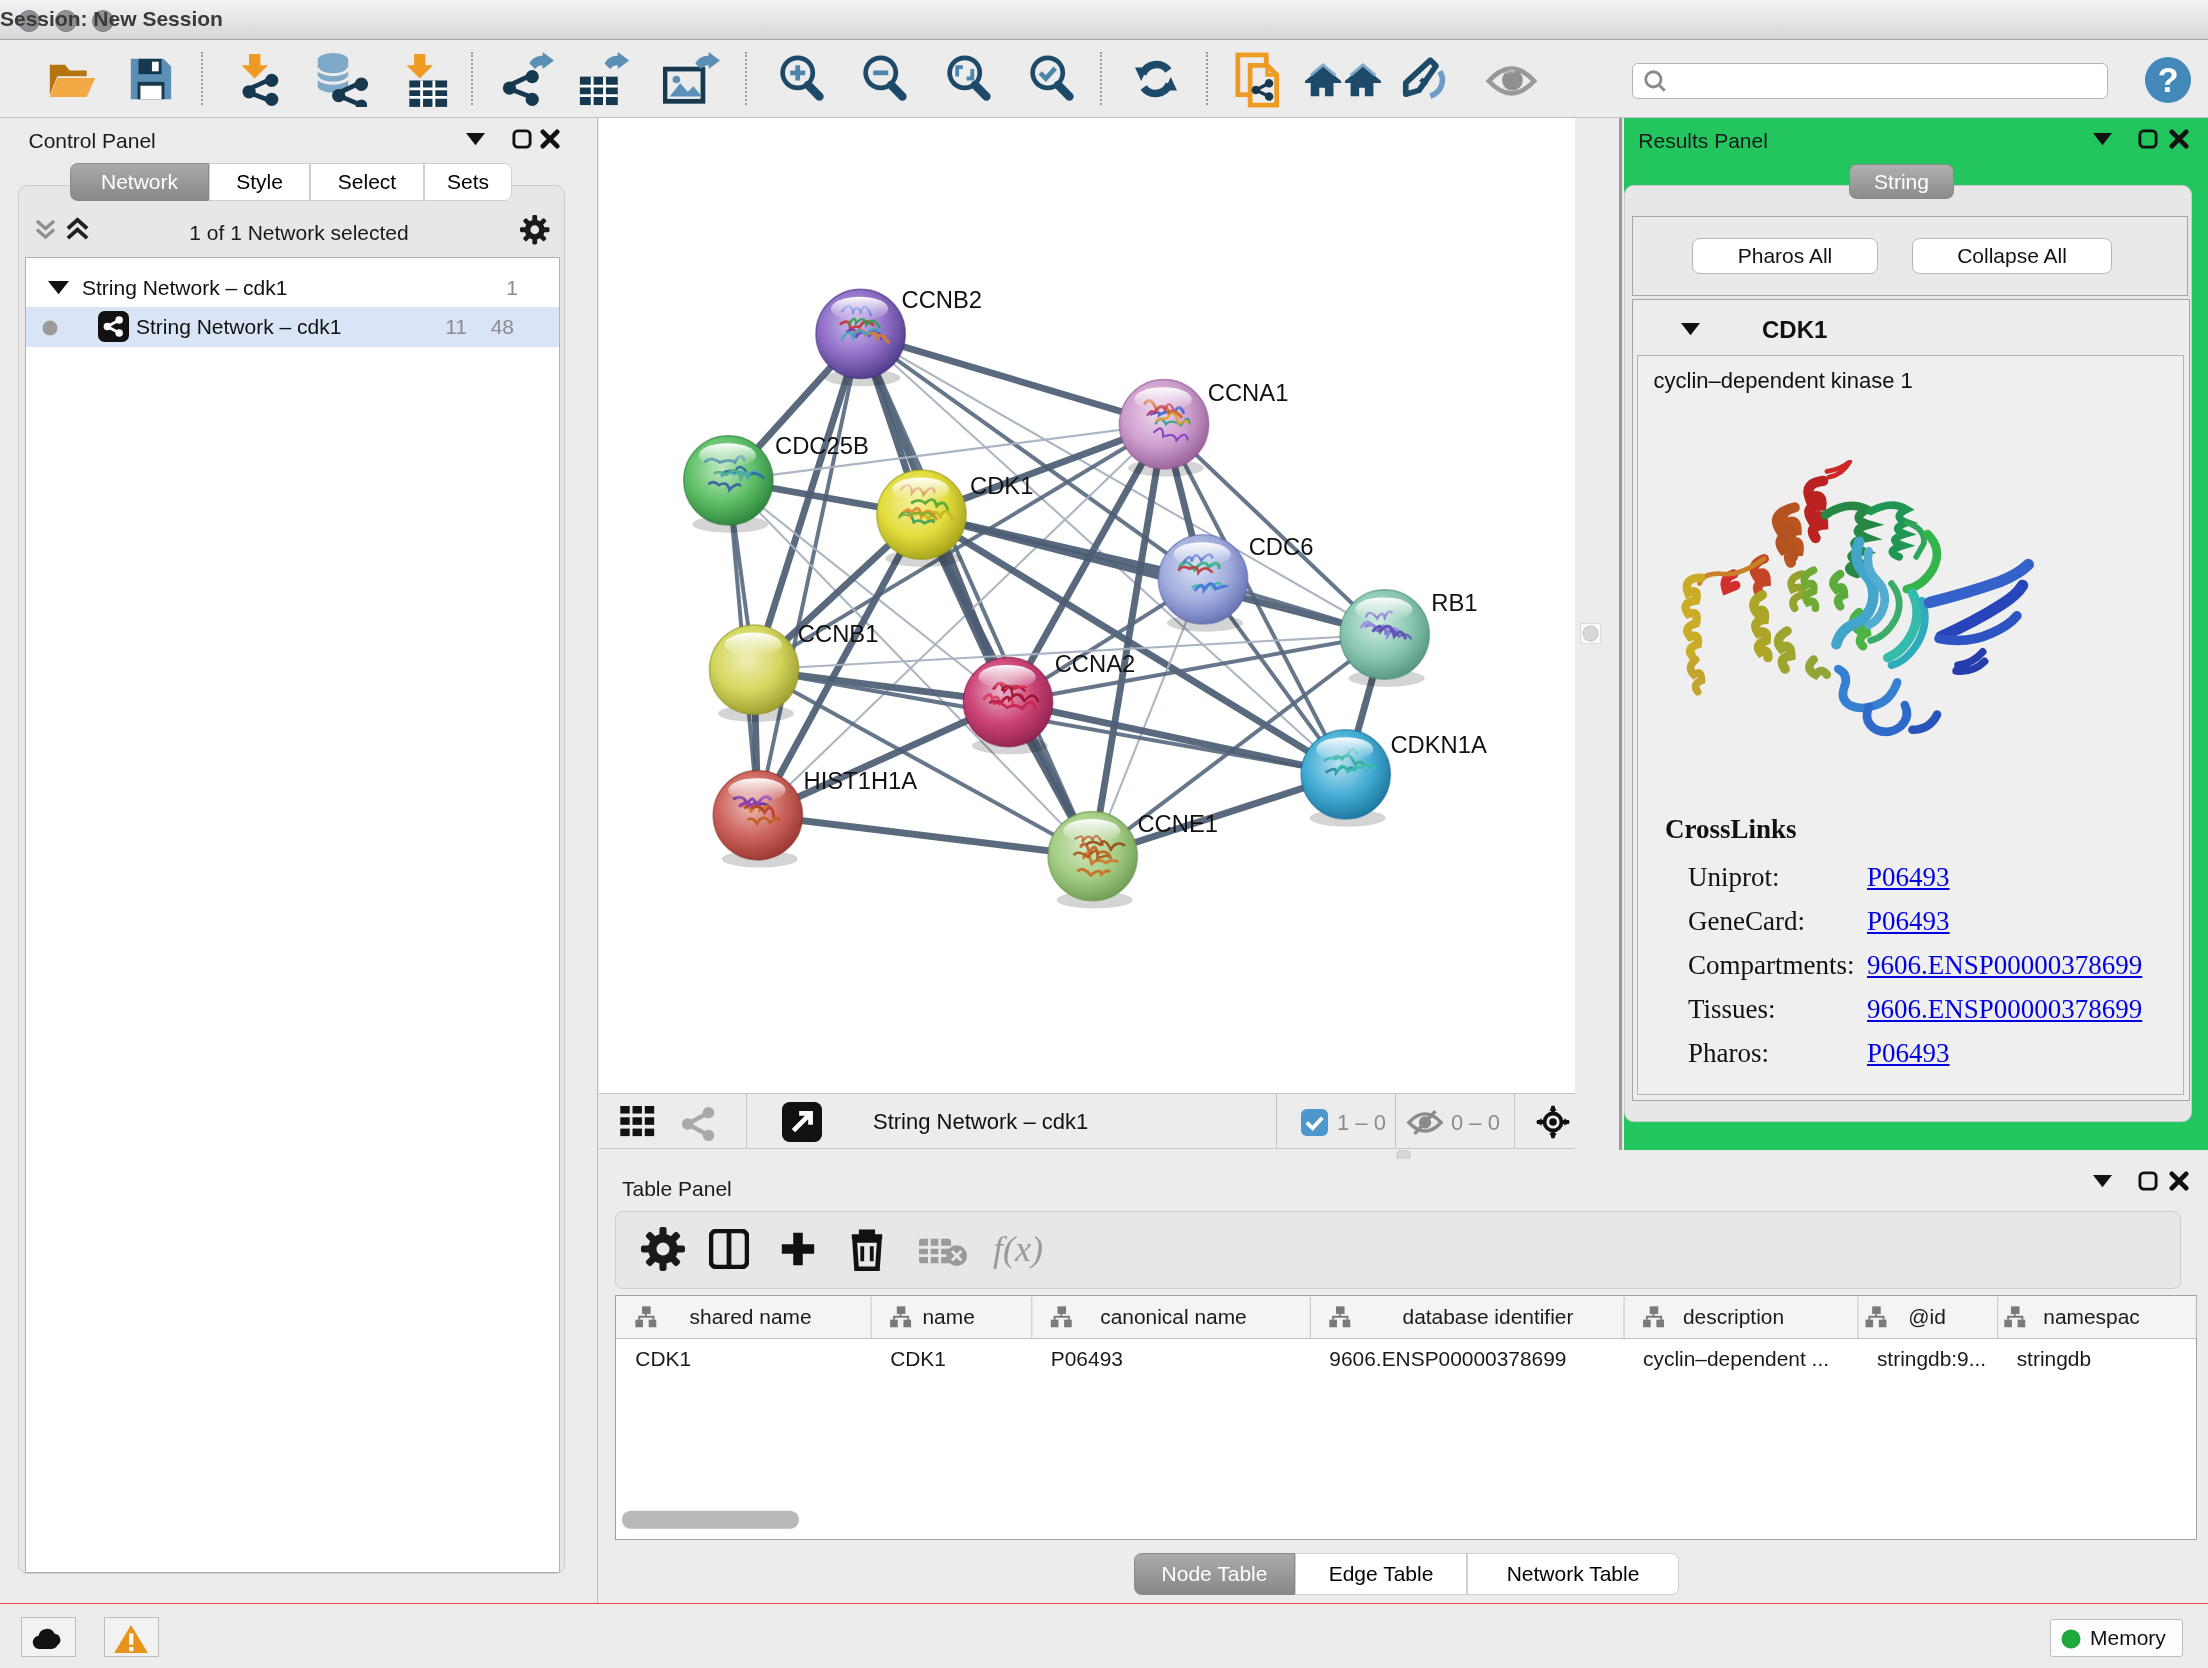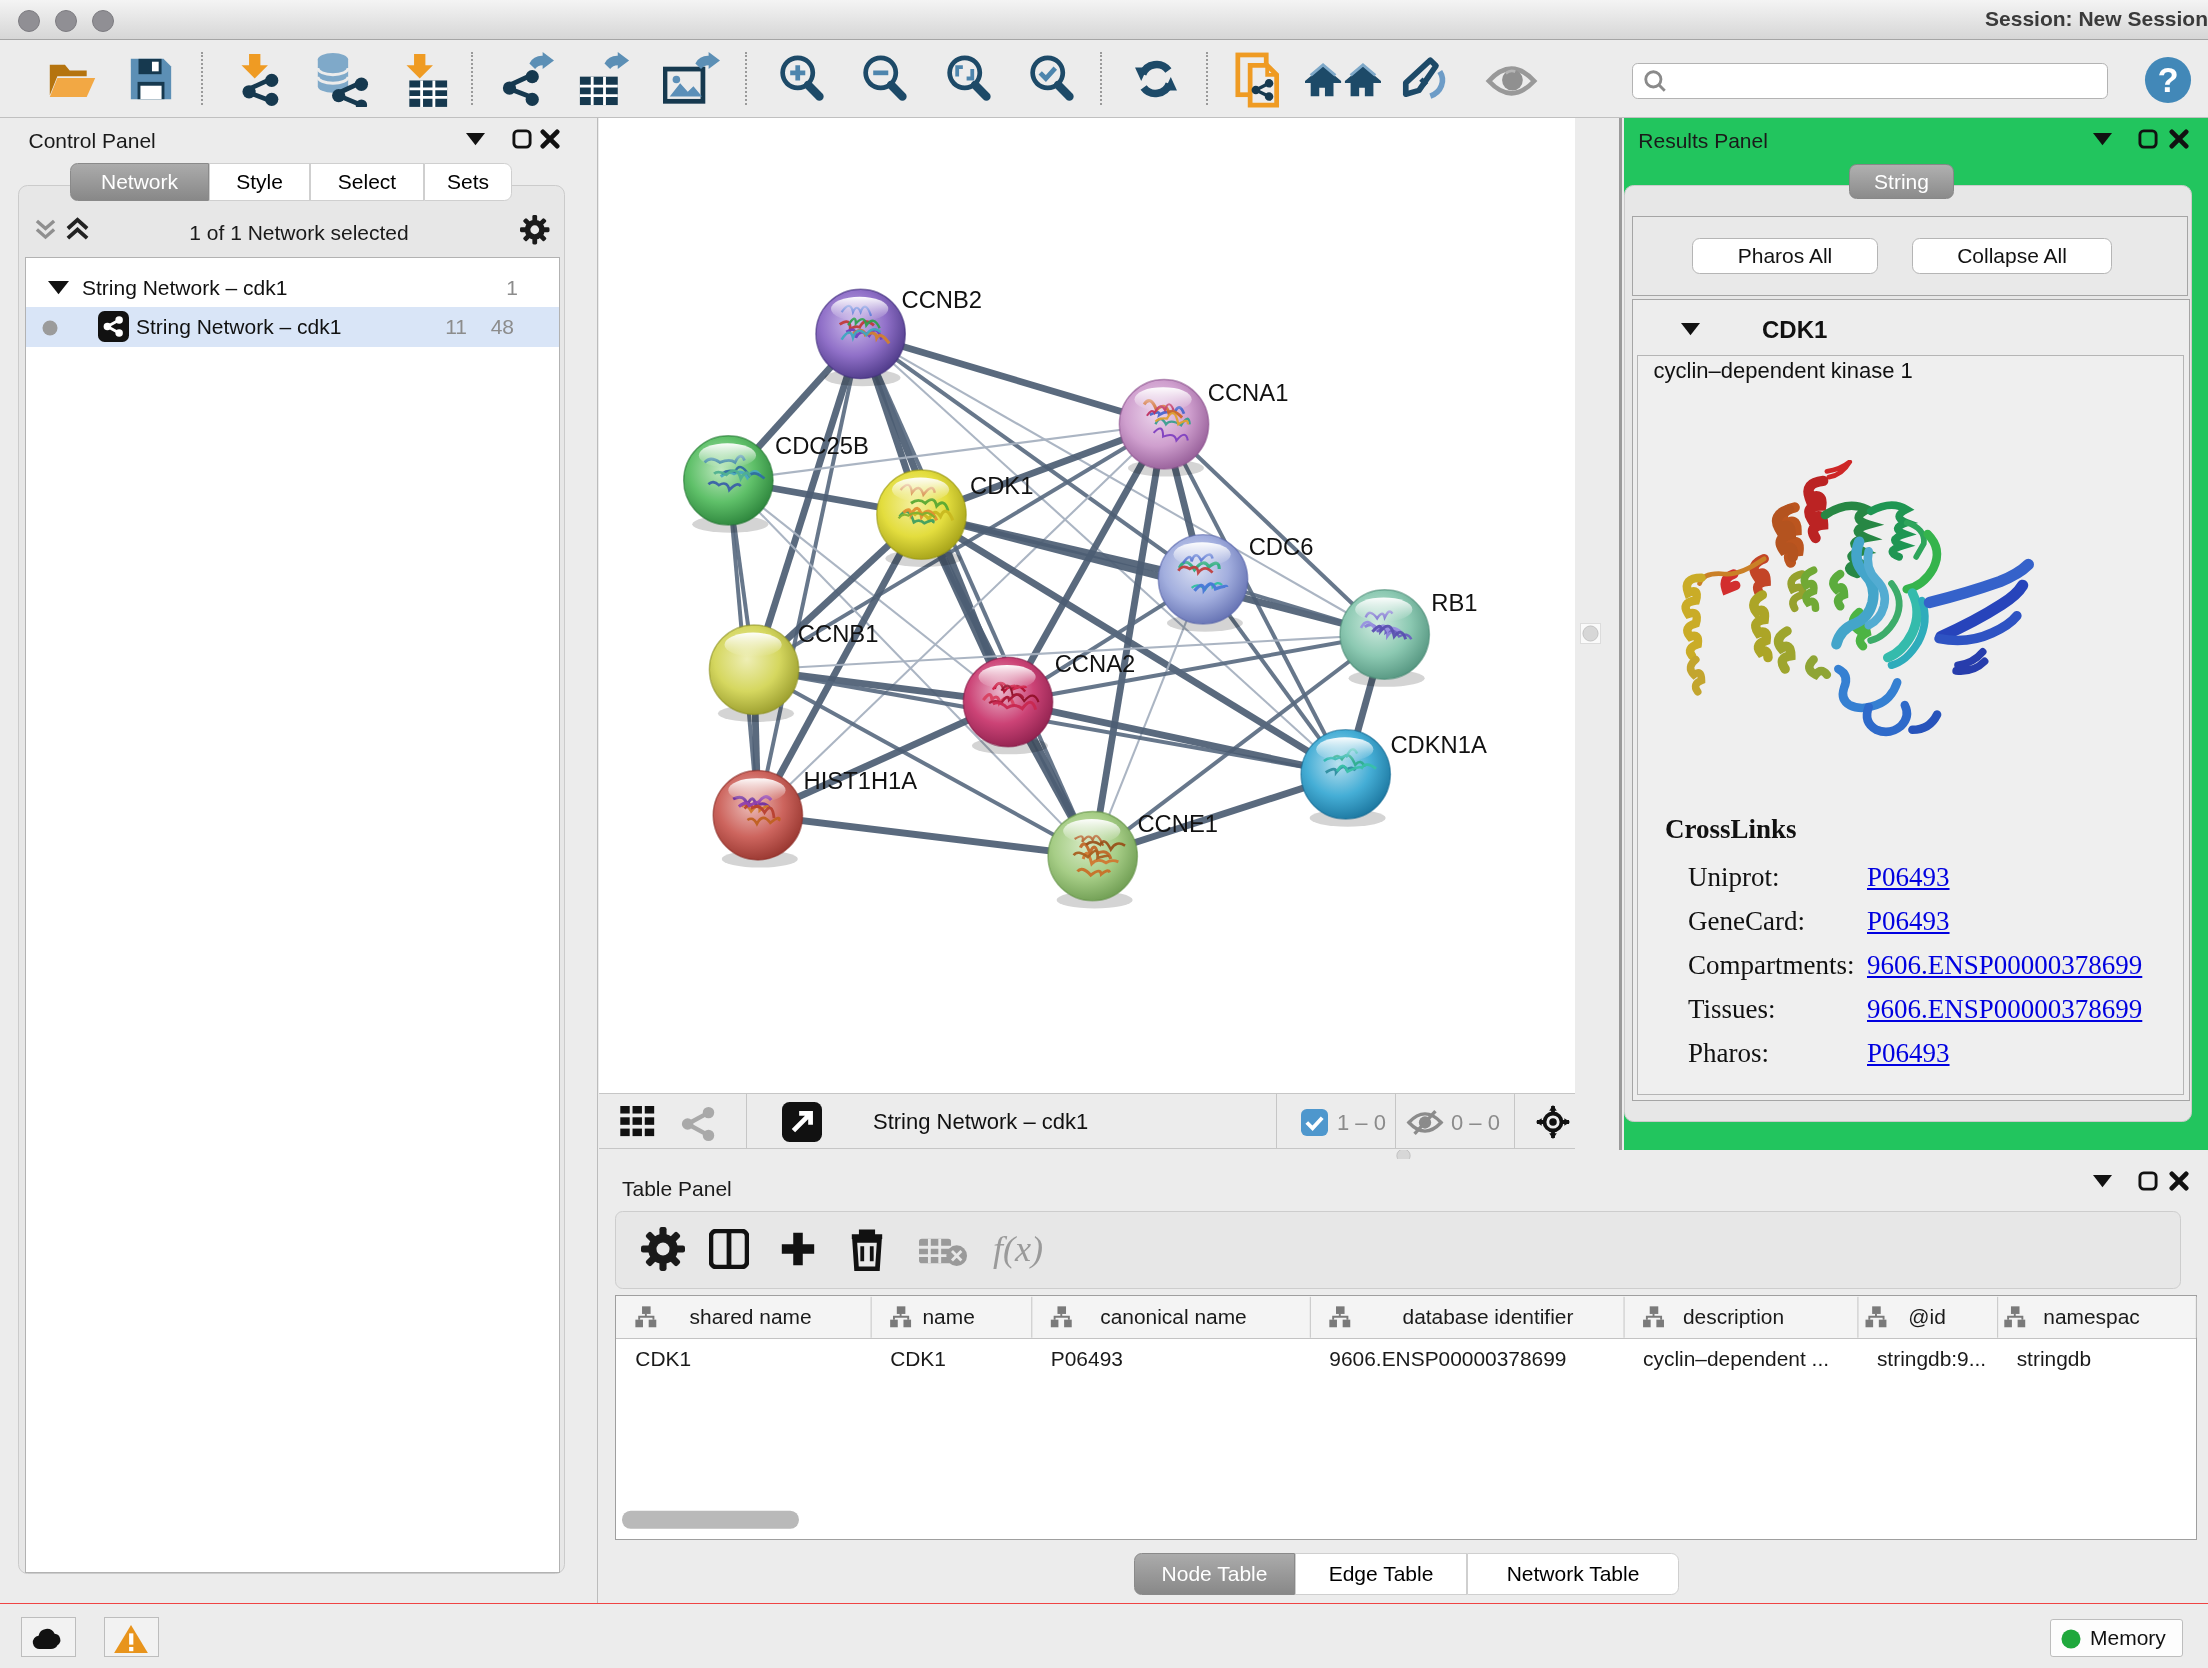--- a/index.html
+++ b/index.html
@@ -1,18 +1,18 @@
 <!DOCTYPE html>
 <html style="font-size:15px"><head><meta charset="utf-8"><style>
 *{margin:0;padding:0;box-sizing:border-box}
 html,body{width:2208px;height:1668px;font-family:"Liberation Sans",sans-serif;background:#ececec;overflow:hidden;position:relative}
 .abs{position:absolute}
 #titlebar{position:absolute;left:0;top:0;width:2208px;height:40px;background:linear-gradient(#f4f4f4,#d6d6d6);border-bottom:1px solid #a5a5a5}
 .tl{position:absolute;top:9.5px;width:22px;height:22px;border-radius:50%;background:#908f94;border:1px solid #7d7c81}
-#title{position:absolute;top:6.7px;left:0;width:2208px;text-align:right;font-size:21px;font-weight:600;color:#3a3a3a}
+#title{position:absolute;top:6.7px;left:0;width:2208px;text-align:left;font-size:21px;font-weight:600;color:#3a3a3a}
 #toolbar{position:absolute;left:0;top:41px;width:2208px;height:77px;background:#ececec;border-bottom:1px solid #c0c0c0}
 .tsep{position:absolute;top:11.4px;height:53px;width:0;border-left:2.9px dotted #9a9a9a}
 .ticon{position:absolute;top:0}
 #searchbox{position:absolute;left:1632px;top:22px;width:476px;height:36px;background:#fff;border:1.9px solid #b3b3b3;border-radius:5.7px}
 .tab{position:absolute;height:38px;border:1px solid #cfcfcf;background:#fff;color:#000000;font-size:21px;text-align:center;line-height:36px}
 .tabsel{background:linear-gradient(#ababab,#888);color:#fff;border-color:#8a8a8a}
 </style></head>
 <body>
 <div id="titlebar">
  <div class="tl" style="left:18px"></div>
@@ -550,21 +550,21 @@
  <div class="abs" style="left:225px;top:46px;width:105px;height:35px;background:linear-gradient(#b0b0b0,#8b8b8b);border:1px solid #888;border-radius:7.6px;color:#fff;font-size:21px;text-align:center;line-height:33px">String</div>
  <div class="abs" style="left:7.6px;top:98px;width:556px;height:80px;background:#e9e9e9;border:1px solid #a5a5a5"></div>
  <div class="abs" style="left:68px;top:120px;width:186px;height:36px;background:#fff;border:1px solid #b5b5b5;border-radius:7.6px;font-size:21px;text-align:center;line-height:34px;color:#111">Pharos All</div>
  <div class="abs" style="left:288px;top:120px;width:200px;height:36px;background:#fff;border:1px solid #b5b5b5;border-radius:7.6px;font-size:21px;text-align:center;line-height:34px;color:#111">Collapse All</div>
  <div class="abs" style="left:7.6px;top:181px;width:558px;height:802px;background:#ededed;border:1px solid #a5a5a5"></div>
  <svg class="abs" style="left:57px;top:205px" width="19" height="13.3" viewBox="0 0 20 14">
       <path d="M0 0 h20 l-10 13 Z" fill="#111"></path>
     </svg>
  <div class="abs" style="left:138px;top:198px;font-size:24px;font-weight:bold;color:#111">CDK1</div>
  <div class="abs" style="left:13.3px;top:237px;width:547px;height:740px;background:#efefef;border:1px solid #b5b5b5"></div>
- <div class="abs" style="left:29.5px;top:240px;font-size:22px;color:#111">cyclin–dependent kinase 1</div>
+ <div class="abs" style="left:29.5px;top:250px;font-size:22px;color:#111">cyclin–dependent kinase 1</div>
  <div class="abs" style="left:41px;top:696px;font-size:27px;font-weight:bold;color:#111;font-family:'Liberation Serif',serif">CrossLinks</div>
  <div class="abs" style="left:64px;top:737px;font-size:27px;color:#111;font-family:'Liberation Serif',serif;line-height:44px">Uniprot:<br>GeneCard:<br>Compartments:<br>Tissues:<br>Pharos:</div>
  <div class="abs" style="left:243px;top:737px;font-size:27px;color:#0000e0;font-family:'Liberation Serif',serif;line-height:44px;text-decoration:underline">P06493<br>P06493<br>9606.ENSP00000378699<br>9606.ENSP00000378699<br>P06493</div>
  <svg class="abs" style="left:49px;top:342px" width="361" height="304" viewBox="0 0 380 320">
   <g fill="none" stroke-linecap="round" opacity="0.93">
    <path d="M186 2 q-10 8 -24 10 m24 -10 q-8 14 -22 16" stroke="#cc1818" stroke-width="5"></path>
    <path d="M158 22 q-20 2 -14 18 q14 -6 12 8 q-18 0 -10 14 q12 -8 12 6 q-16 2 -8 14" stroke="#b81414" stroke-width="11"></path>
    <path d="M128 50 q-18 4 -10 18 q12 -8 12 6 q-16 2 -8 14 q12 -6 10 8 q-14 2 -8 12" stroke="#b84a10" stroke-width="11"></path>
    <path d="M122 52 q-18 6 -10 20 q12 -8 12 6 q-16 4 -8 16 q12 -6 10 8" stroke="#b04810" stroke-width="11"></path>
    <path d="M96 104 q-16 6 -8 18 q10 -8 10 6 q-14 2 -6 14" stroke="#c03818" stroke-width="10"></path>

